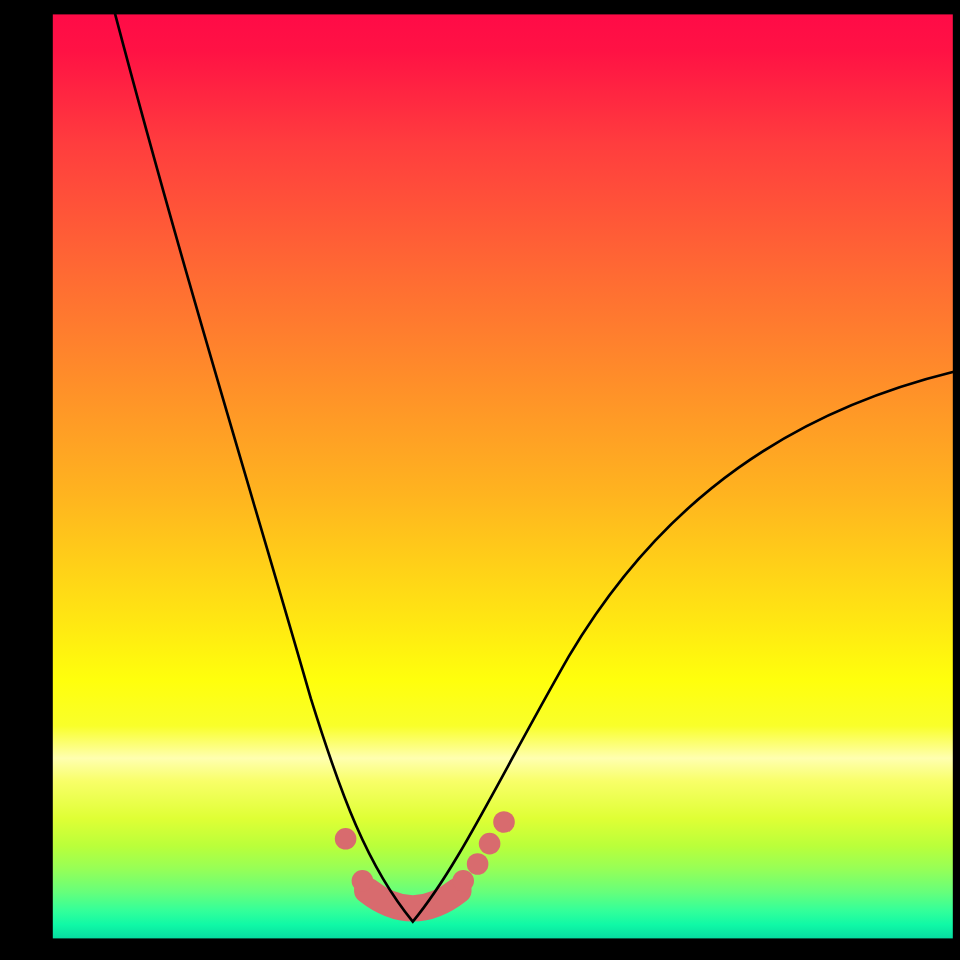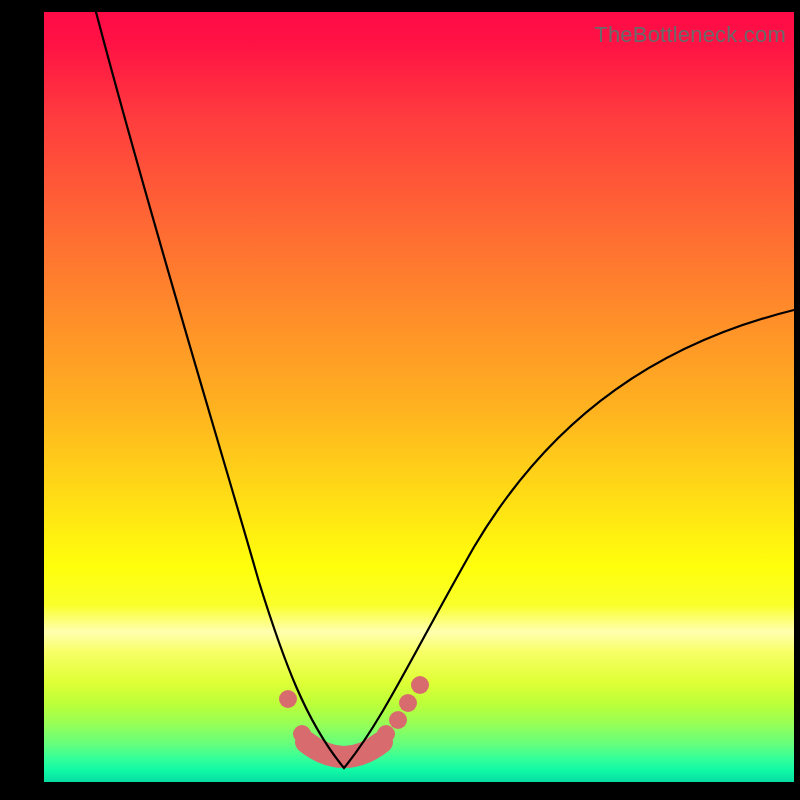--- a/index.html
+++ b/index.html
@@ -102,15 +102,14 @@
                C 510 400, 620 330, 750 298"></path>
 
       <circle class="dot" cx="244" cy="687" r="9"></circle>
       <circle class="dot" cx="258" cy="722" r="9"></circle>
       <circle class="dot" cx="342" cy="722" r="9"></circle>
       <circle class="dot" cx="354" cy="708" r="9"></circle>
       <circle class="dot" cx="364" cy="691" r="9"></circle>
       <circle class="dot" cx="376" cy="673" r="9"></circle>
     </svg>
 
-    <div class="watermark">TheBottleneck.com</div>
   </div>
 </div>
 
 </body></html>

